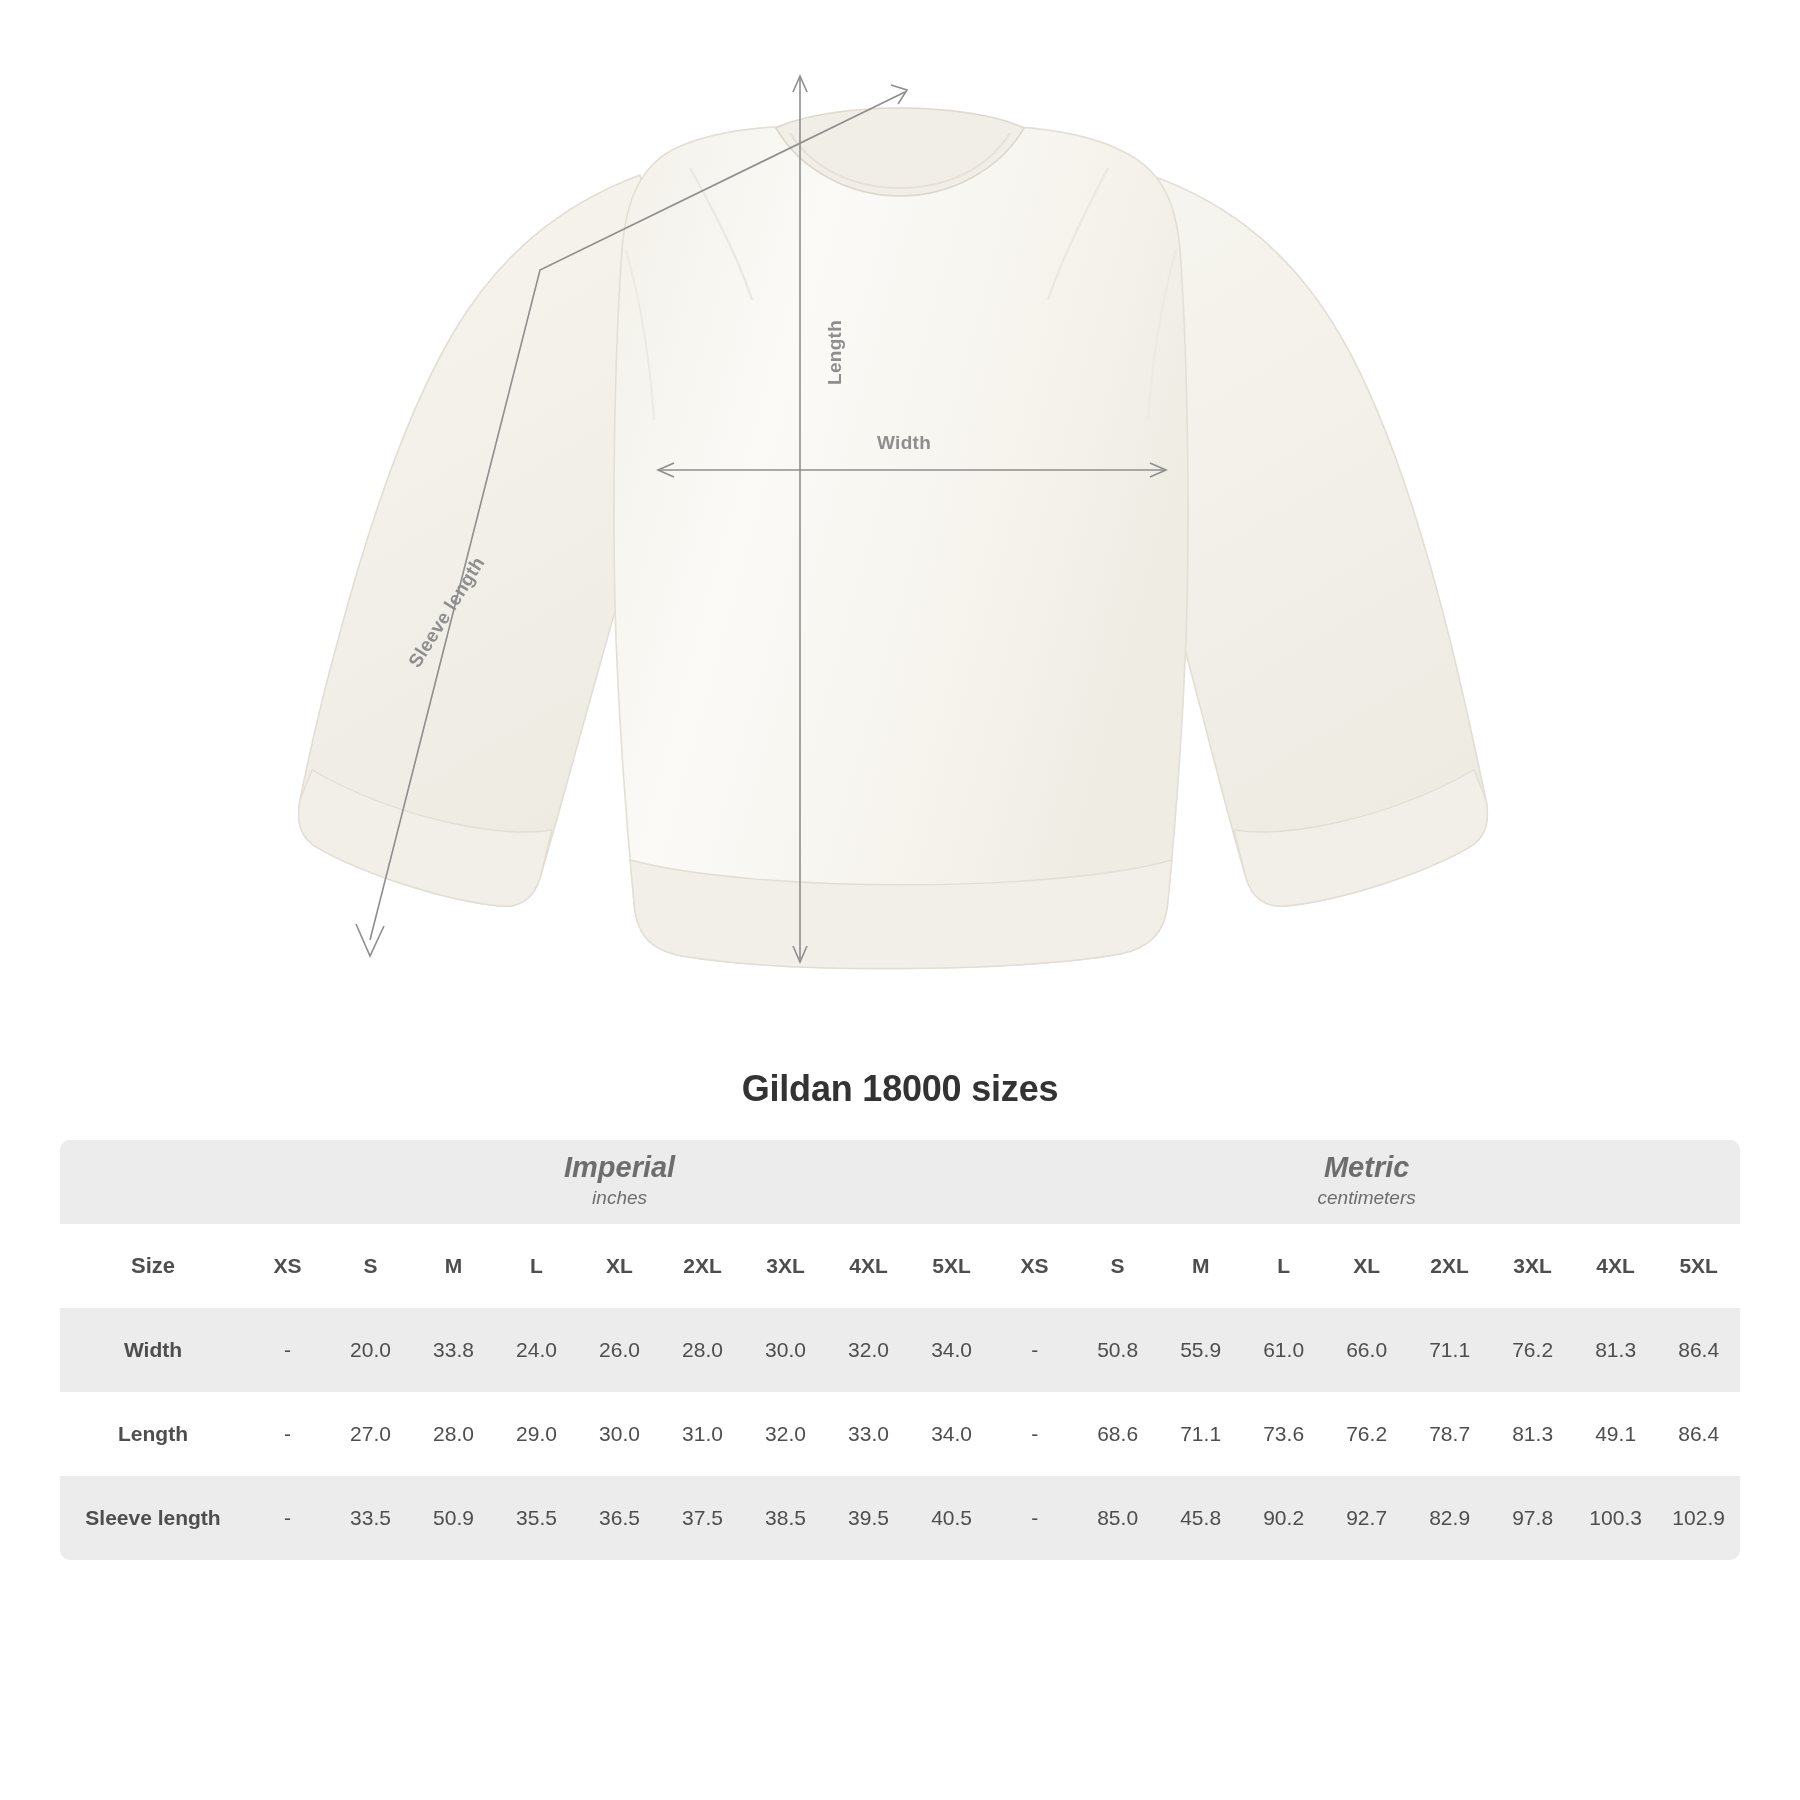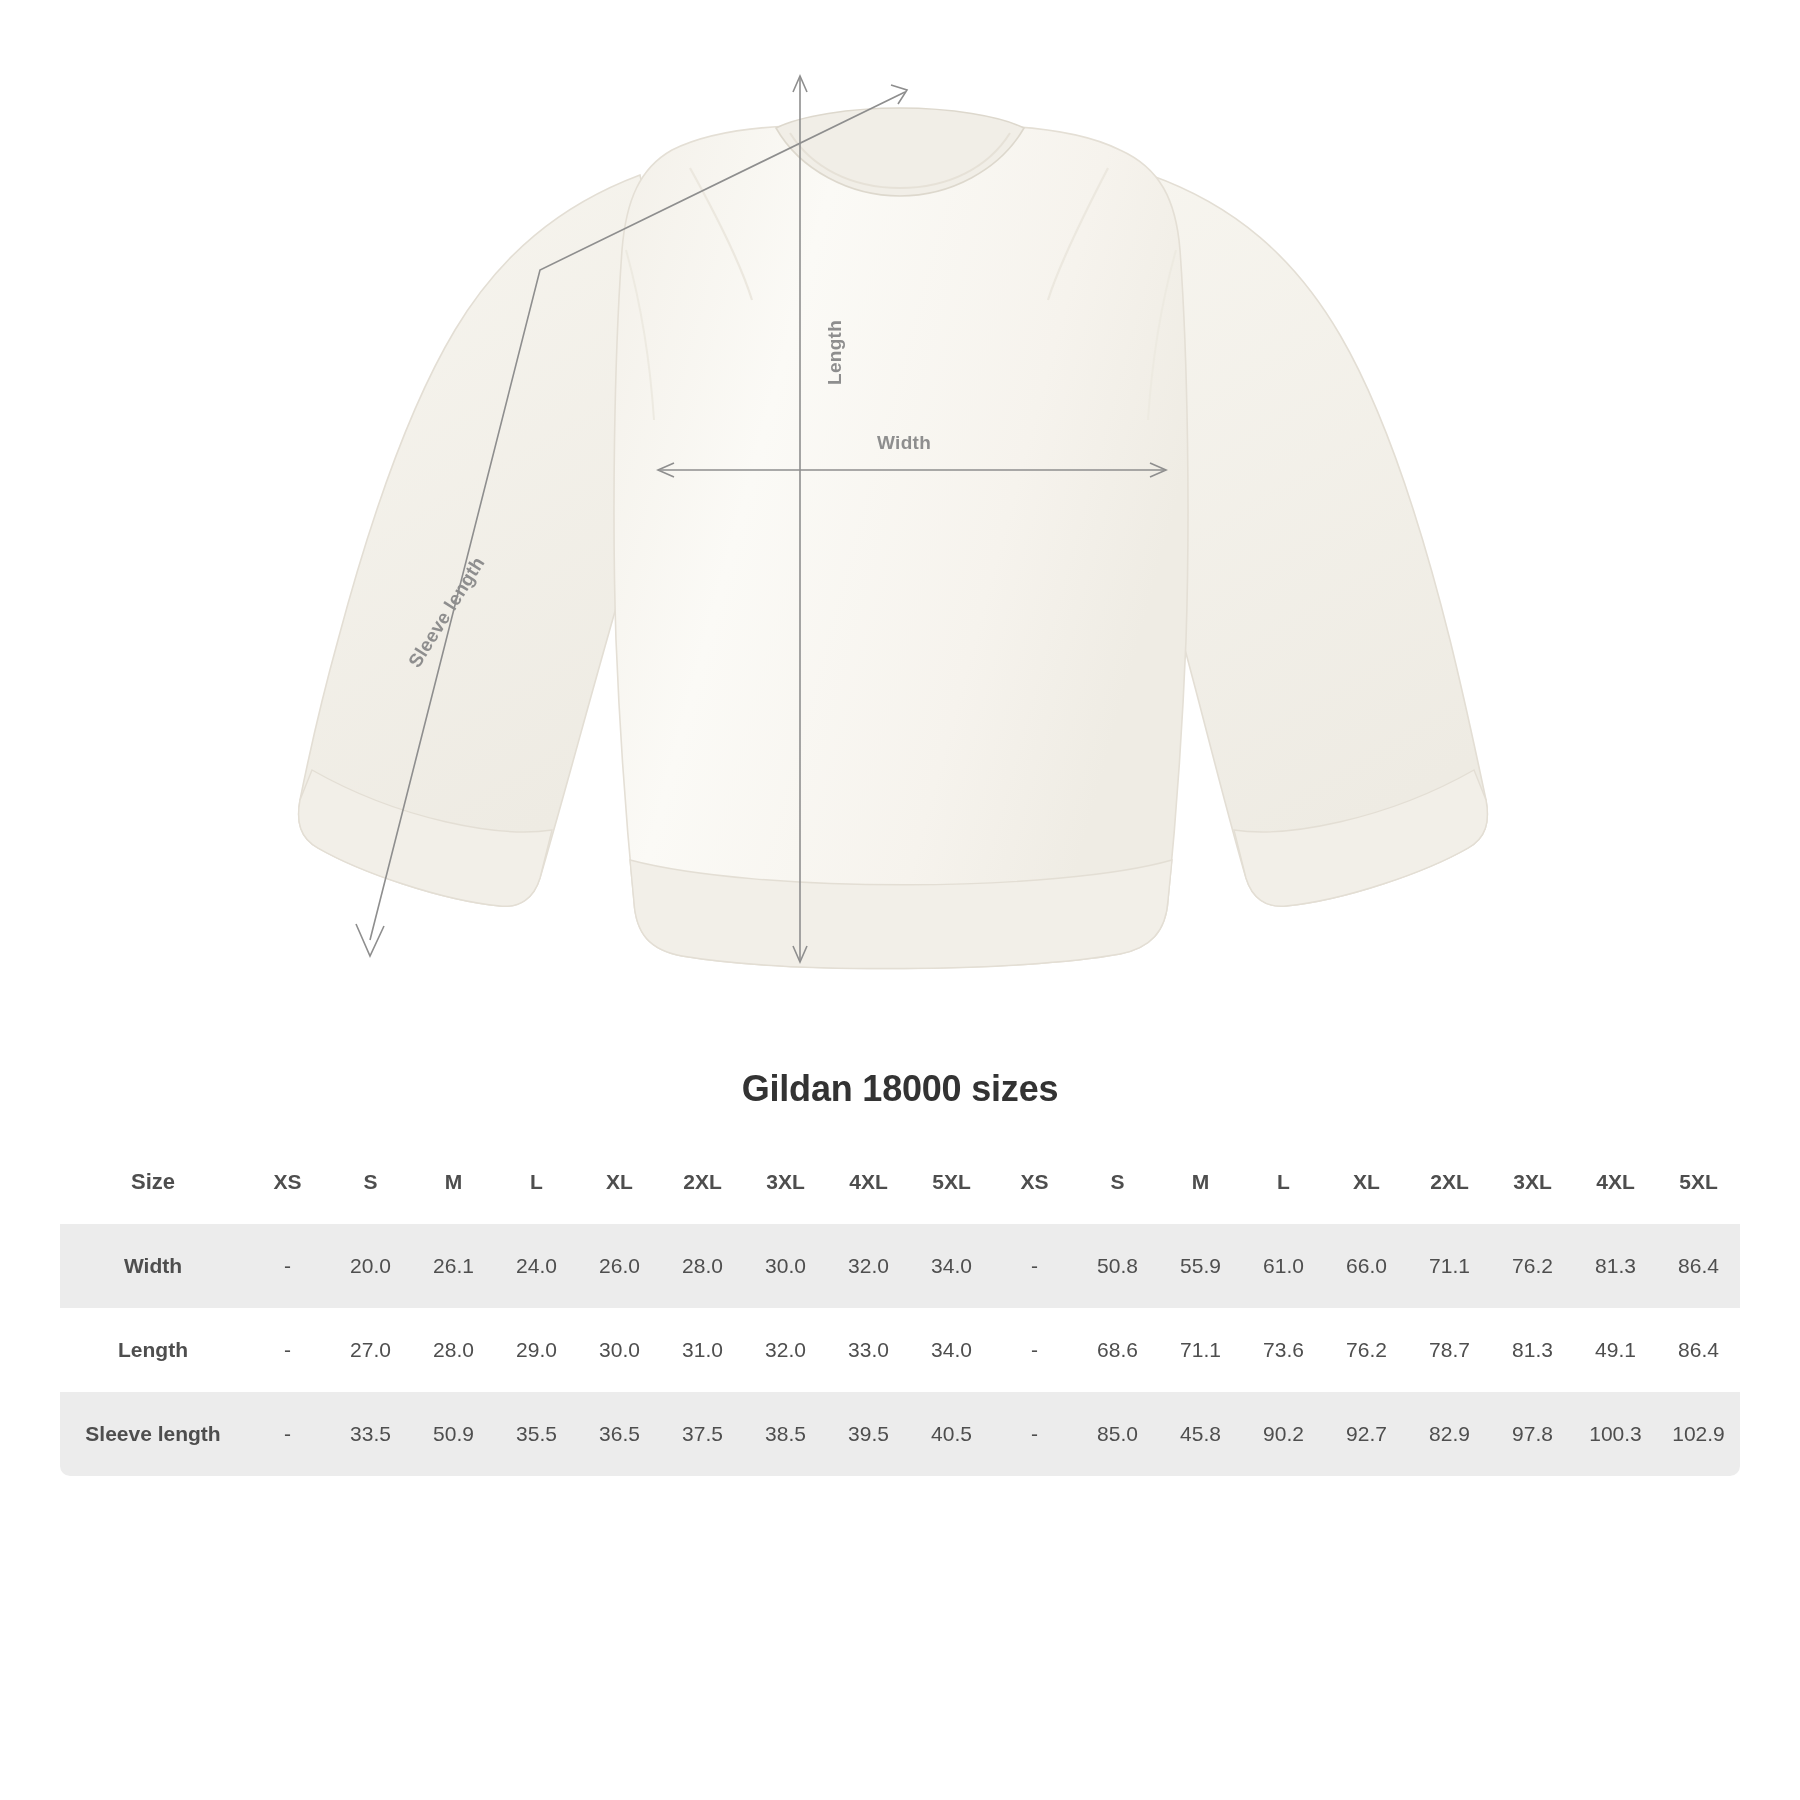--- a/index.html
+++ b/index.html
@@ -237,20 +237,31 @@
   <div class="chart-title">Gildan 18000 sizes</div>
 </div>
 
 <div class="table-wrap">
   <table class="size-table">
     <colgroup>
       <col style="width:186px">
       <col span="18" style="width:83px">
     </colgroup>
     <tbody>
+      <tr class="unit-row">
+        <td></td>
+        <td colspan="9">
+          <div class="unit-name">Imperial</div>
+          <div class="unit-sub">inches</div>
+        </td>
+        <td colspan="9">
+          <div class="unit-name">Metric</div>
+          <div class="unit-sub">centimeters</div>
+        </td>
+      </tr>
 
       <tr class="size-row">
         <td class="rowlabel vsep">Size</td>
         <td class="vsep">XS</td>
         <td class="vsep">S</td>
         <td class="vsep">M</td>
         <td class="vsep">L</td>
         <td class="vsep">XL</td>
         <td class="vsep">2XL</td>
         <td class="vsep">3XL</td>
@@ -264,21 +275,21 @@
         <td class="vsep">2XL</td>
         <td class="vsep">3XL</td>
         <td class="vsep">4XL</td>
         <td>5XL</td>
       </tr>
 
       <tr class="data-row shade">
         <td class="rowlabel vsep">Width</td>
         <td class="vsep">-</td>
         <td class="vsep">20.0</td>
-        <td class="vsep">26.1</td>
+        <td class="vsep">33.8</td>
         <td class="vsep">24.0</td>
         <td class="vsep">26.0</td>
         <td class="vsep">28.0</td>
         <td class="vsep">30.0</td>
         <td class="vsep">32.0</td>
         <td class="vsep">34.0</td>
         <td class="vsep">-</td>
         <td class="vsep">50.8</td>
         <td class="vsep">55.9</td>
         <td class="vsep">61.0</td>

